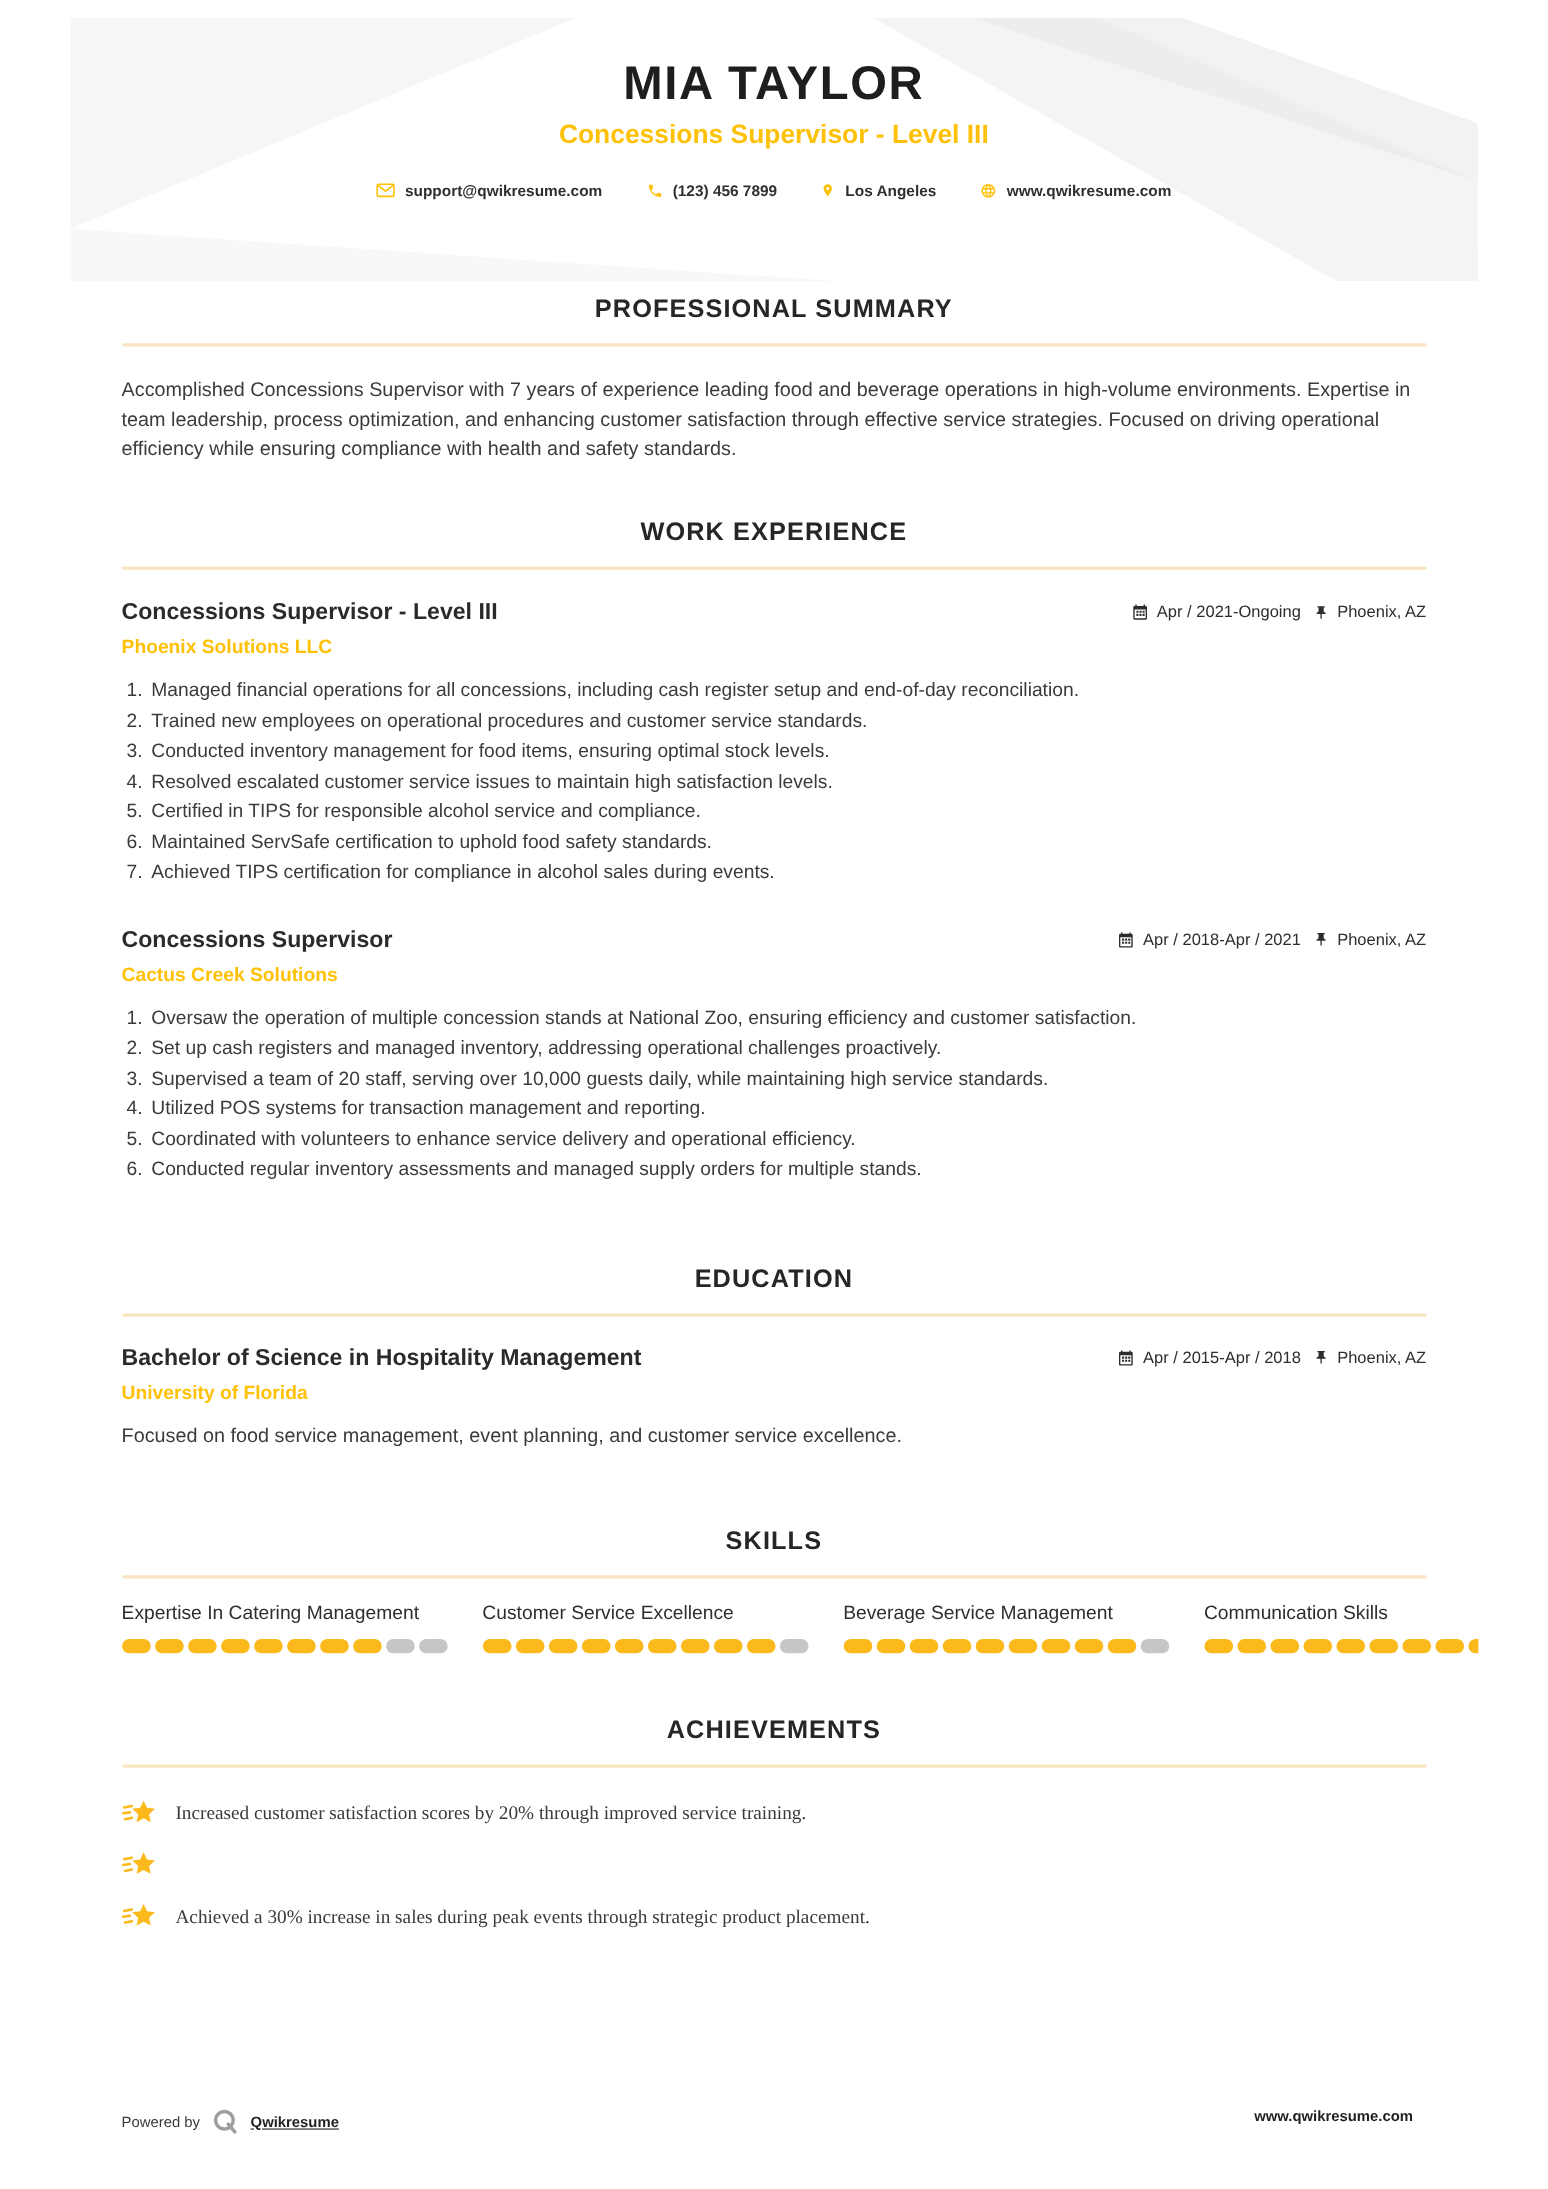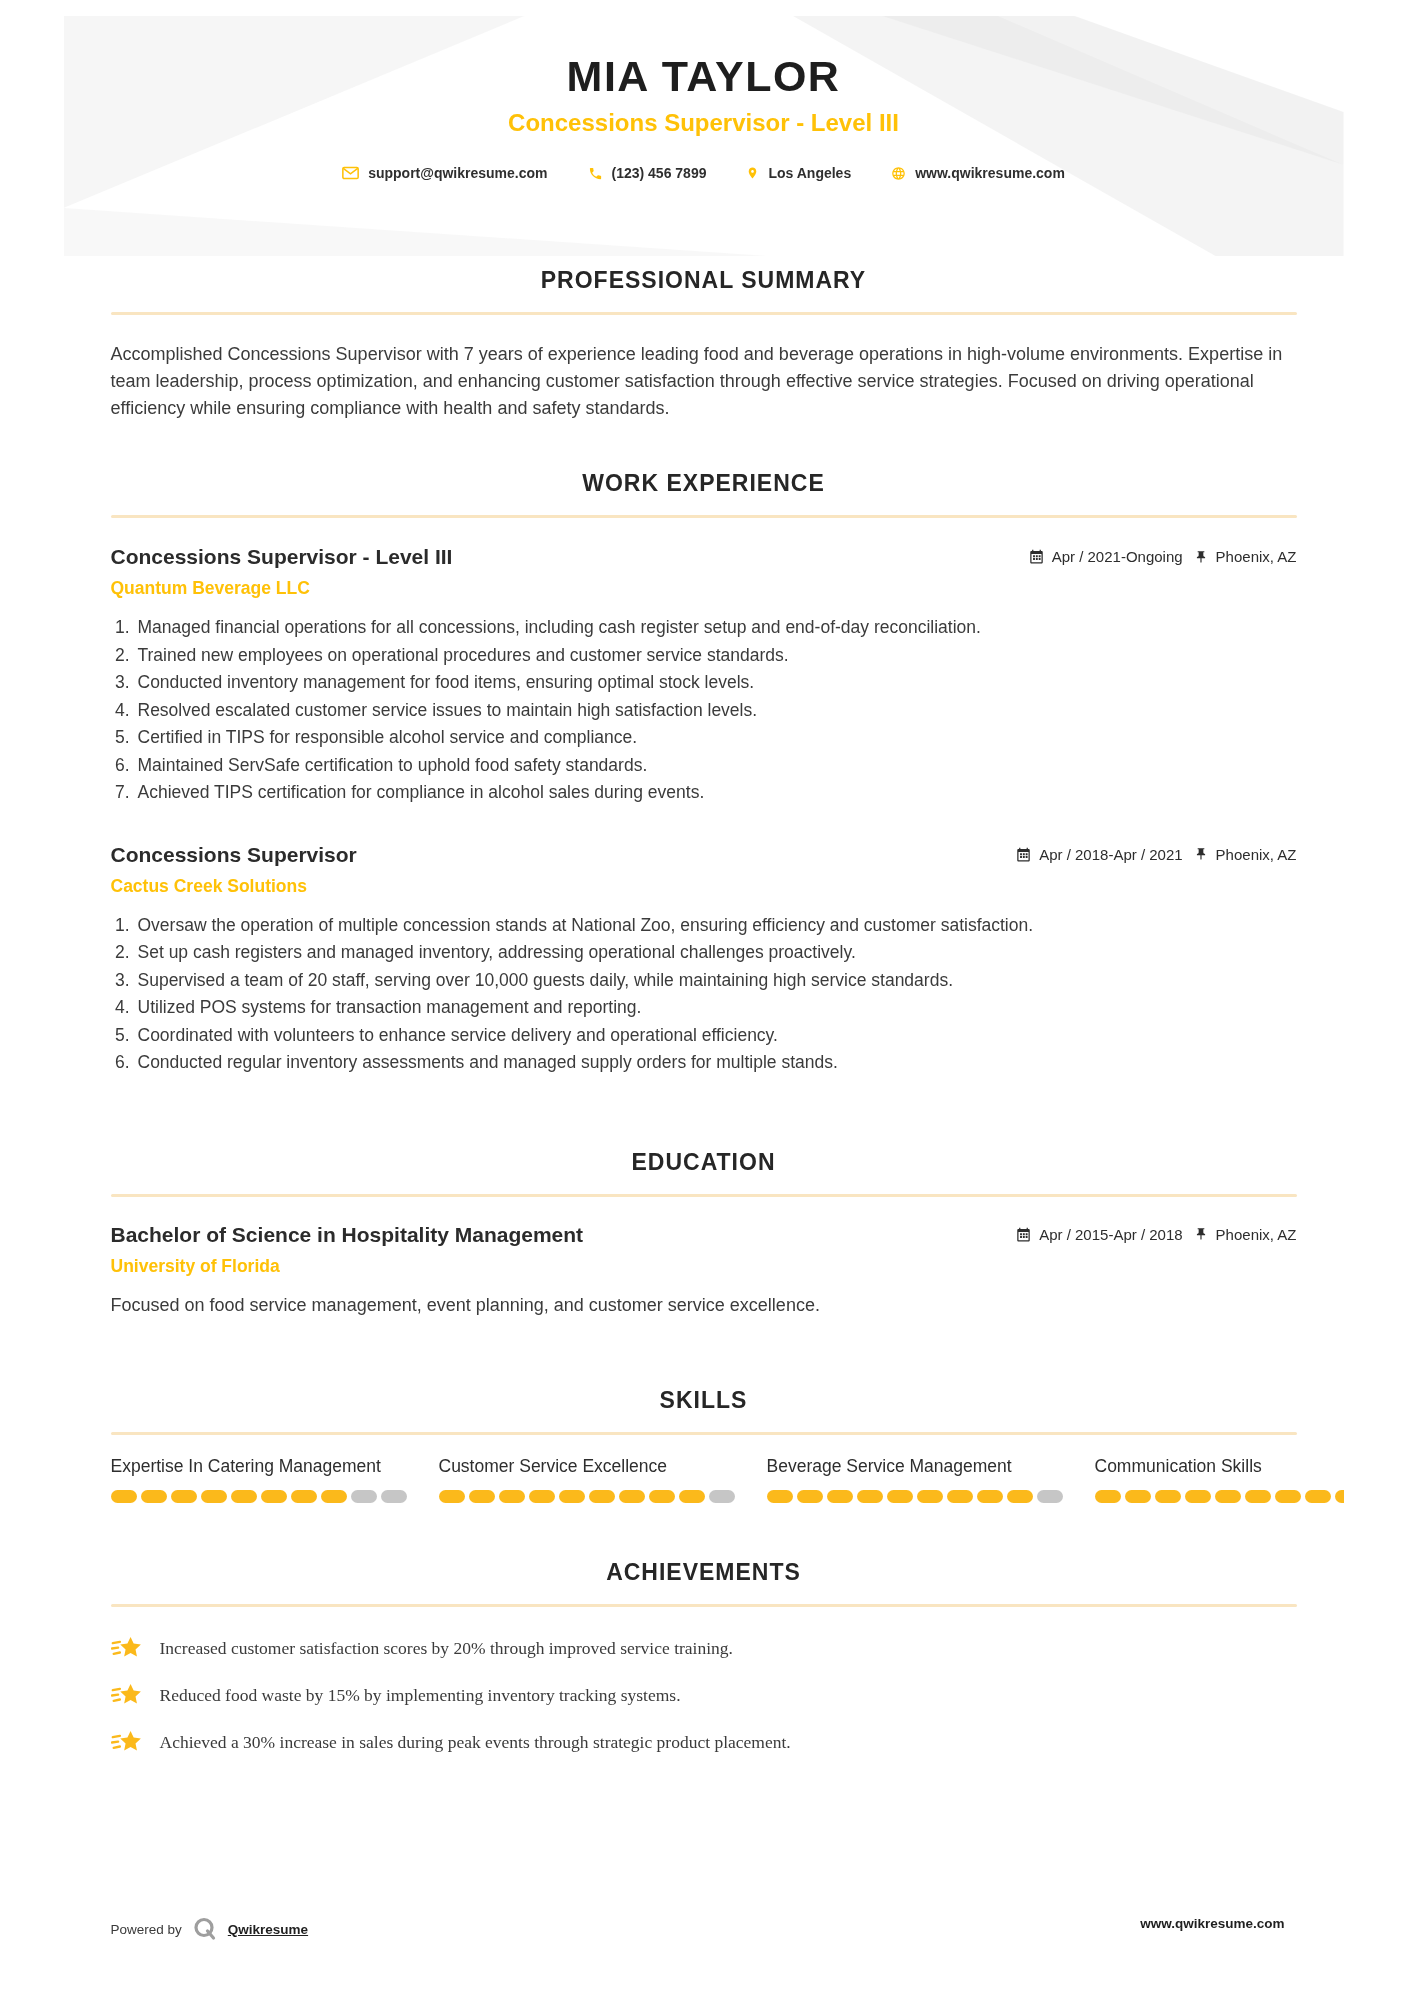--- a/index.html
+++ b/index.html
@@ -129,21 +129,21 @@
     </section>
 
     <section class="sec-work">
       <h2 class="sec-heading">WORK EXPERIENCE</h2>
       <div class="sec-divider"></div>
 
       <div class="job">
         <div class="job-head">
           <div>
             <h3 class="job-title-text">Concessions Supervisor - Level III</h3>
-            <div class="company">Quantum Beverage LLC</div>
+            <div class="company">Phoenix Solutions LLC</div>
           </div>
           <div class="job-meta">
             <div class="meta-row">
               <svg width="15" height="15" viewBox="0 0 24 24" fill="#2d2d2d">
                 <path d="M20 3h-1V1h-2v2H7V1H5v2H4c-1.1 0-2 .9-2 2v16c0 1.1.9 2 2 2h16c1.1 0 2-.9 2-2V5c0-1.1-.9-2-2-2zm0 18H4V8h16v13zM6.5 10h3v3h-3zm4.5 0h3v3h-3zm4.5 0h3v3h-3zm-9 4.5h3v3h-3zm4.5 0h3v3h-3zm4.5 0h3v3h-3z"></path>
               </svg>
               <span>Apr / 2021-Ongoing</span>
             </div>
             <div class="meta-row">
               <svg width="14" height="14" viewBox="0 0 24 24" fill="#2d2d2d">
@@ -311,21 +311,20 @@
         </div>
         <div class="achv-row">
           <svg width="32" height="27" viewBox="0 0 36 30">
             <g stroke="#FBB91B" stroke-width="2.6" stroke-linecap="round">
               <line x1="2" y1="9" x2="10" y2="7.5"></line>
               <line x1="1" y1="15" x2="8" y2="14"></line>
               <line x1="3" y1="21" x2="10" y2="19.5"></line>
             </g>
             <path fill="#FBB91B" d="M22 2l3.5 7.4 8.1 1-6 5.6 1.6 8-7.2-4-7.2 4 1.6-8-6-5.6 8.1-1z"></path>
           </svg>
-          <span class="achv-text">Reduced food waste by 15% by implementing inventory tracking systems.</span>
         </div>
         <div class="achv-row">
           <svg width="32" height="27" viewBox="0 0 36 30">
             <g stroke="#FBB91B" stroke-width="2.6" stroke-linecap="round">
               <line x1="2" y1="9" x2="10" y2="7.5"></line>
               <line x1="1" y1="15" x2="8" y2="14"></line>
               <line x1="3" y1="21" x2="10" y2="19.5"></line>
             </g>
             <path fill="#FBB91B" d="M22 2l3.5 7.4 8.1 1-6 5.6 1.6 8-7.2-4-7.2 4 1.6-8-6-5.6 8.1-1z"></path>
           </svg>

